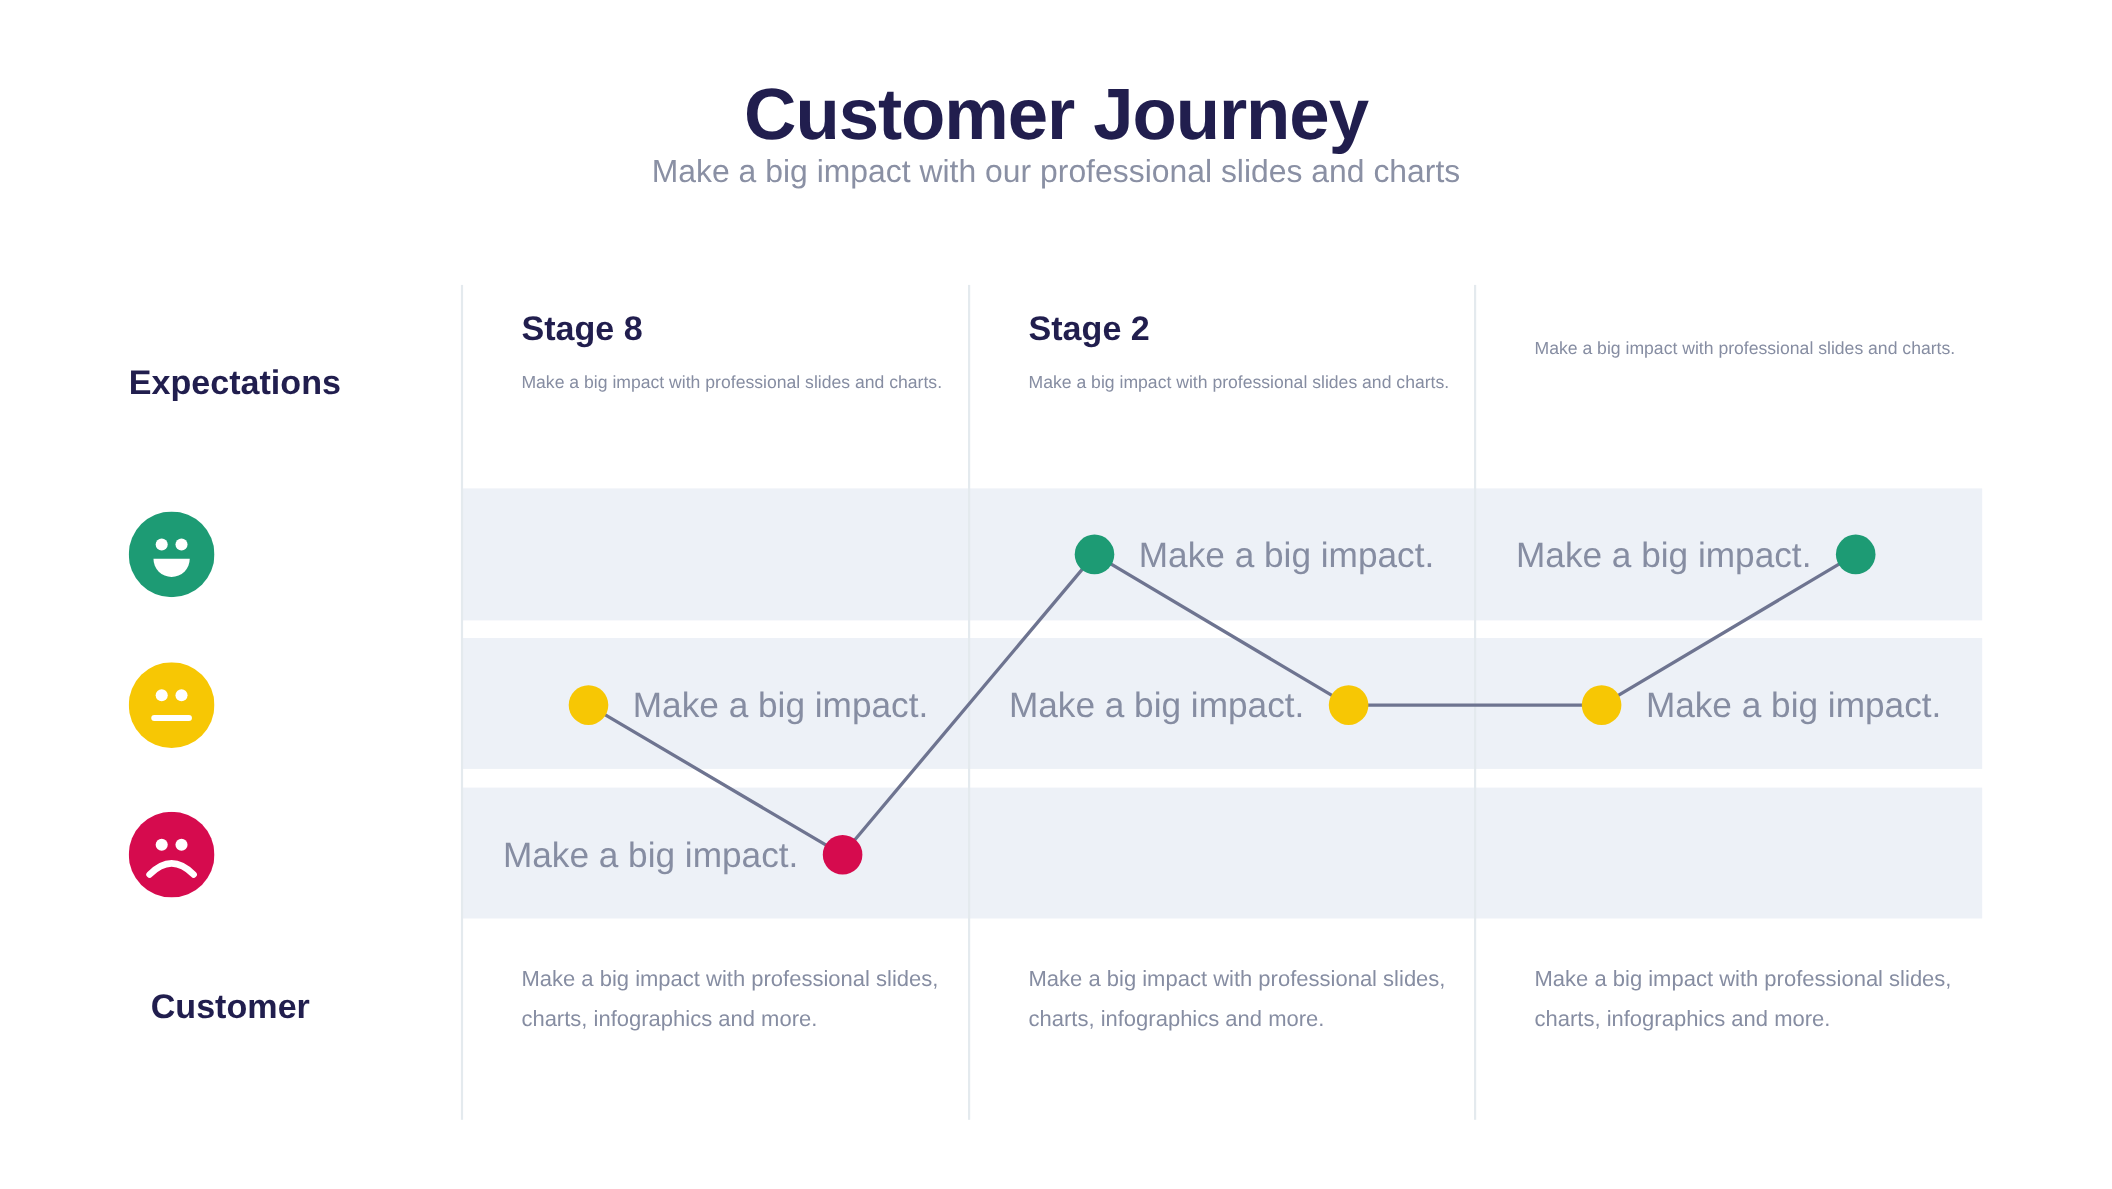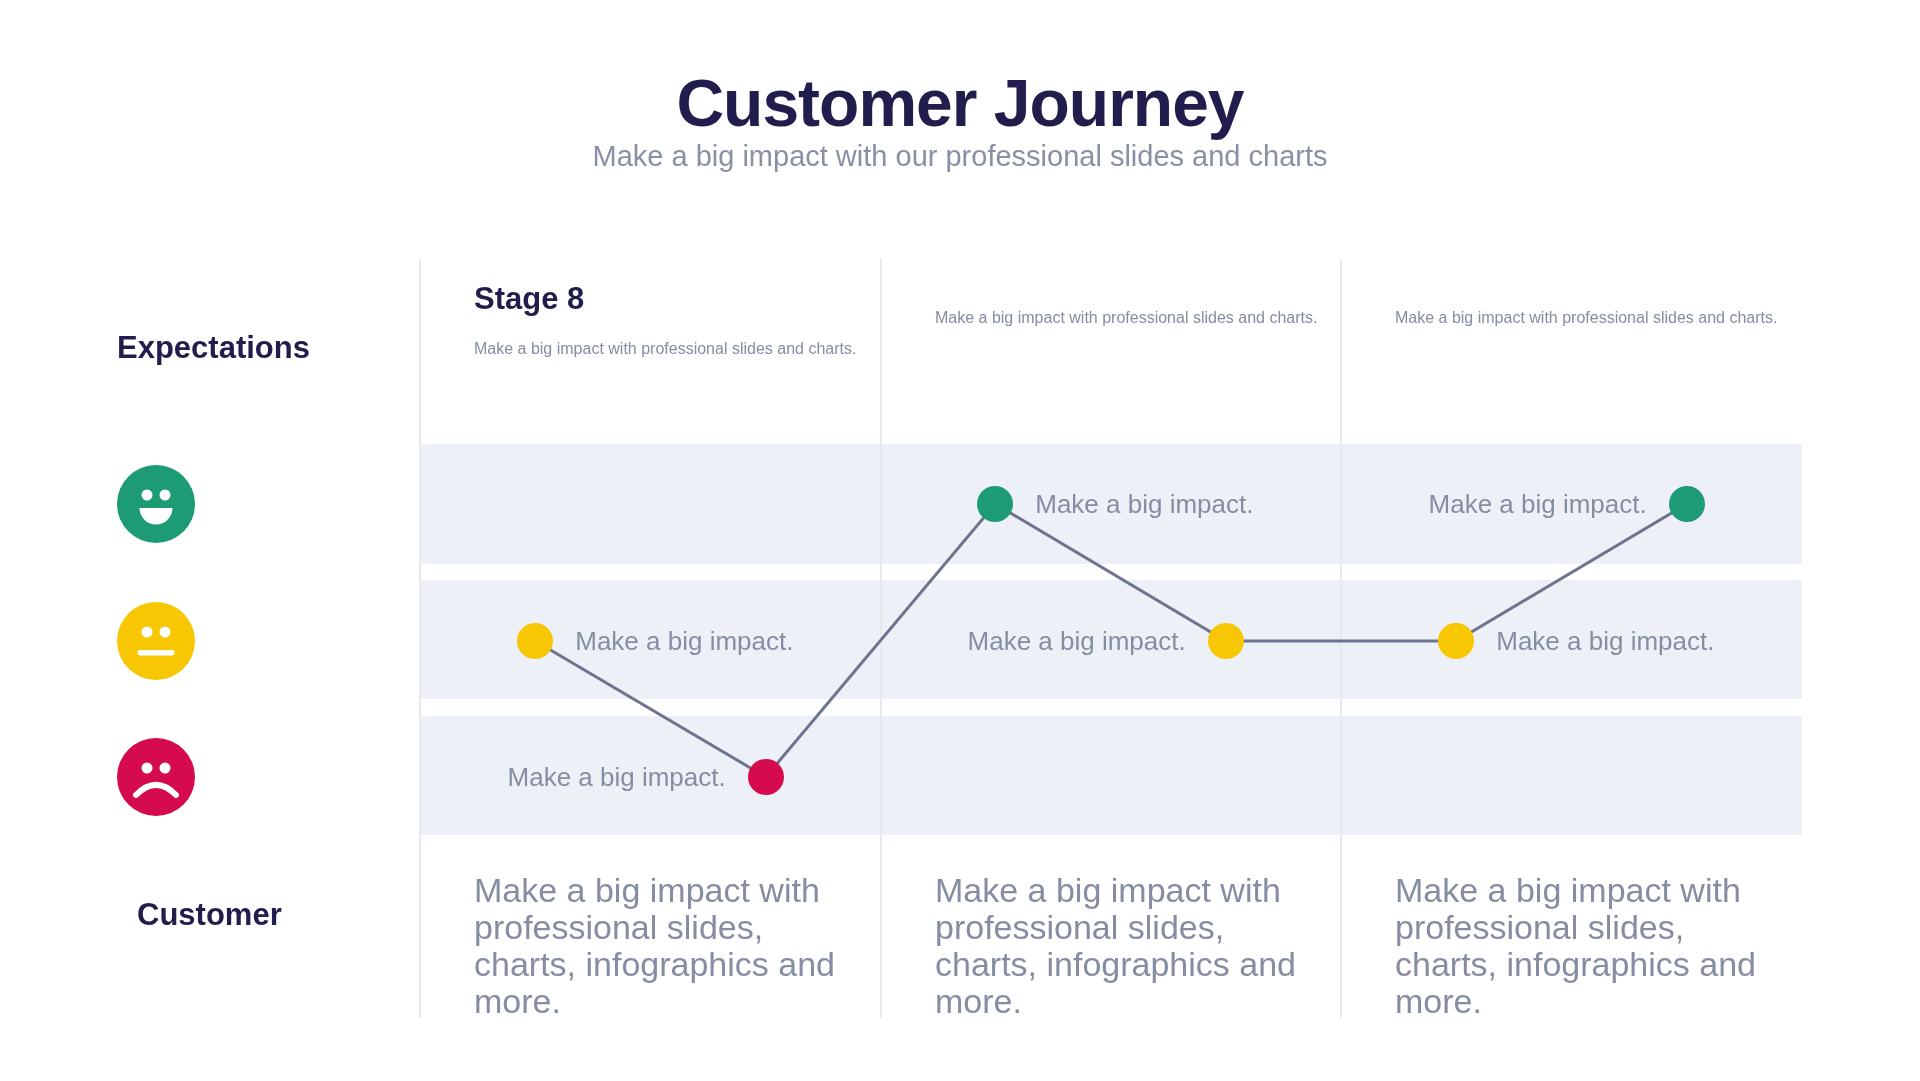--- a/index.html
+++ b/index.html
@@ -54,33 +54,33 @@
   .stage h2{
     margin:0;font-size:31px;font-weight:700;line-height:1;
     color:#211E4E;
   }
   .stage p{
     margin:16px 0 0 0;font-size:16px;line-height:38px;
     color:#868DA2;
   }
   .footer-text{
     position:absolute;top:872px;width:400px;z-index:3;
-    font-size:34px;line-height:37px;color:#868DA2;
+    font-size:20px;line-height:37px;color:#868DA2;
   }
   .footer-text.f1{left:474px;}
   .footer-text.f2{left:935px;}
   .footer-text.f3{left:1395px;}
   .journey-svg{position:absolute;top:0;left:0;z-index:4;}
   .dot{
     position:absolute;width:36px;height:36px;border-radius:50%;
     z-index:5;
   }
   .dot-label{
     position:absolute;height:36px;line-height:36px;
-    font-size:26px;color:#868DA2;white-space:nowrap;z-index:6;
+    font-size:32px;color:#868DA2;white-space:nowrap;z-index:6;
   }
 </style>
 </head>
 <body>
 
 <div class="canvas">
 
   <div class="title">Customer Journey</div>
   <div class="subtitle">Make a big impact with our professional slides and charts</div>
 
@@ -119,20 +119,21 @@
 
   <div class="divider d1"></div>
   <div class="divider d2"></div>
   <div class="divider d3"></div>
 
   <div class="stage s1">
     <h2>Stage 8</h2>
     <p>Make a big impact with professional slides and charts.</p>
   </div>
   <div class="stage s2">
+    <h2>Stage 2</h2>
     <p>Make a big impact with professional slides and charts.</p>
   </div>
   <div class="stage s3">
     <p>Make a big impact with professional slides and charts.</p>
   </div>
 
   <div class="footer-text f1">Make a big impact with professional slides, charts, infographics and more.</div>
   <div class="footer-text f2">Make a big impact with professional slides, charts, infographics and more.</div>
   <div class="footer-text f3">Make a big impact with professional slides, charts, infographics and more.</div>
 

